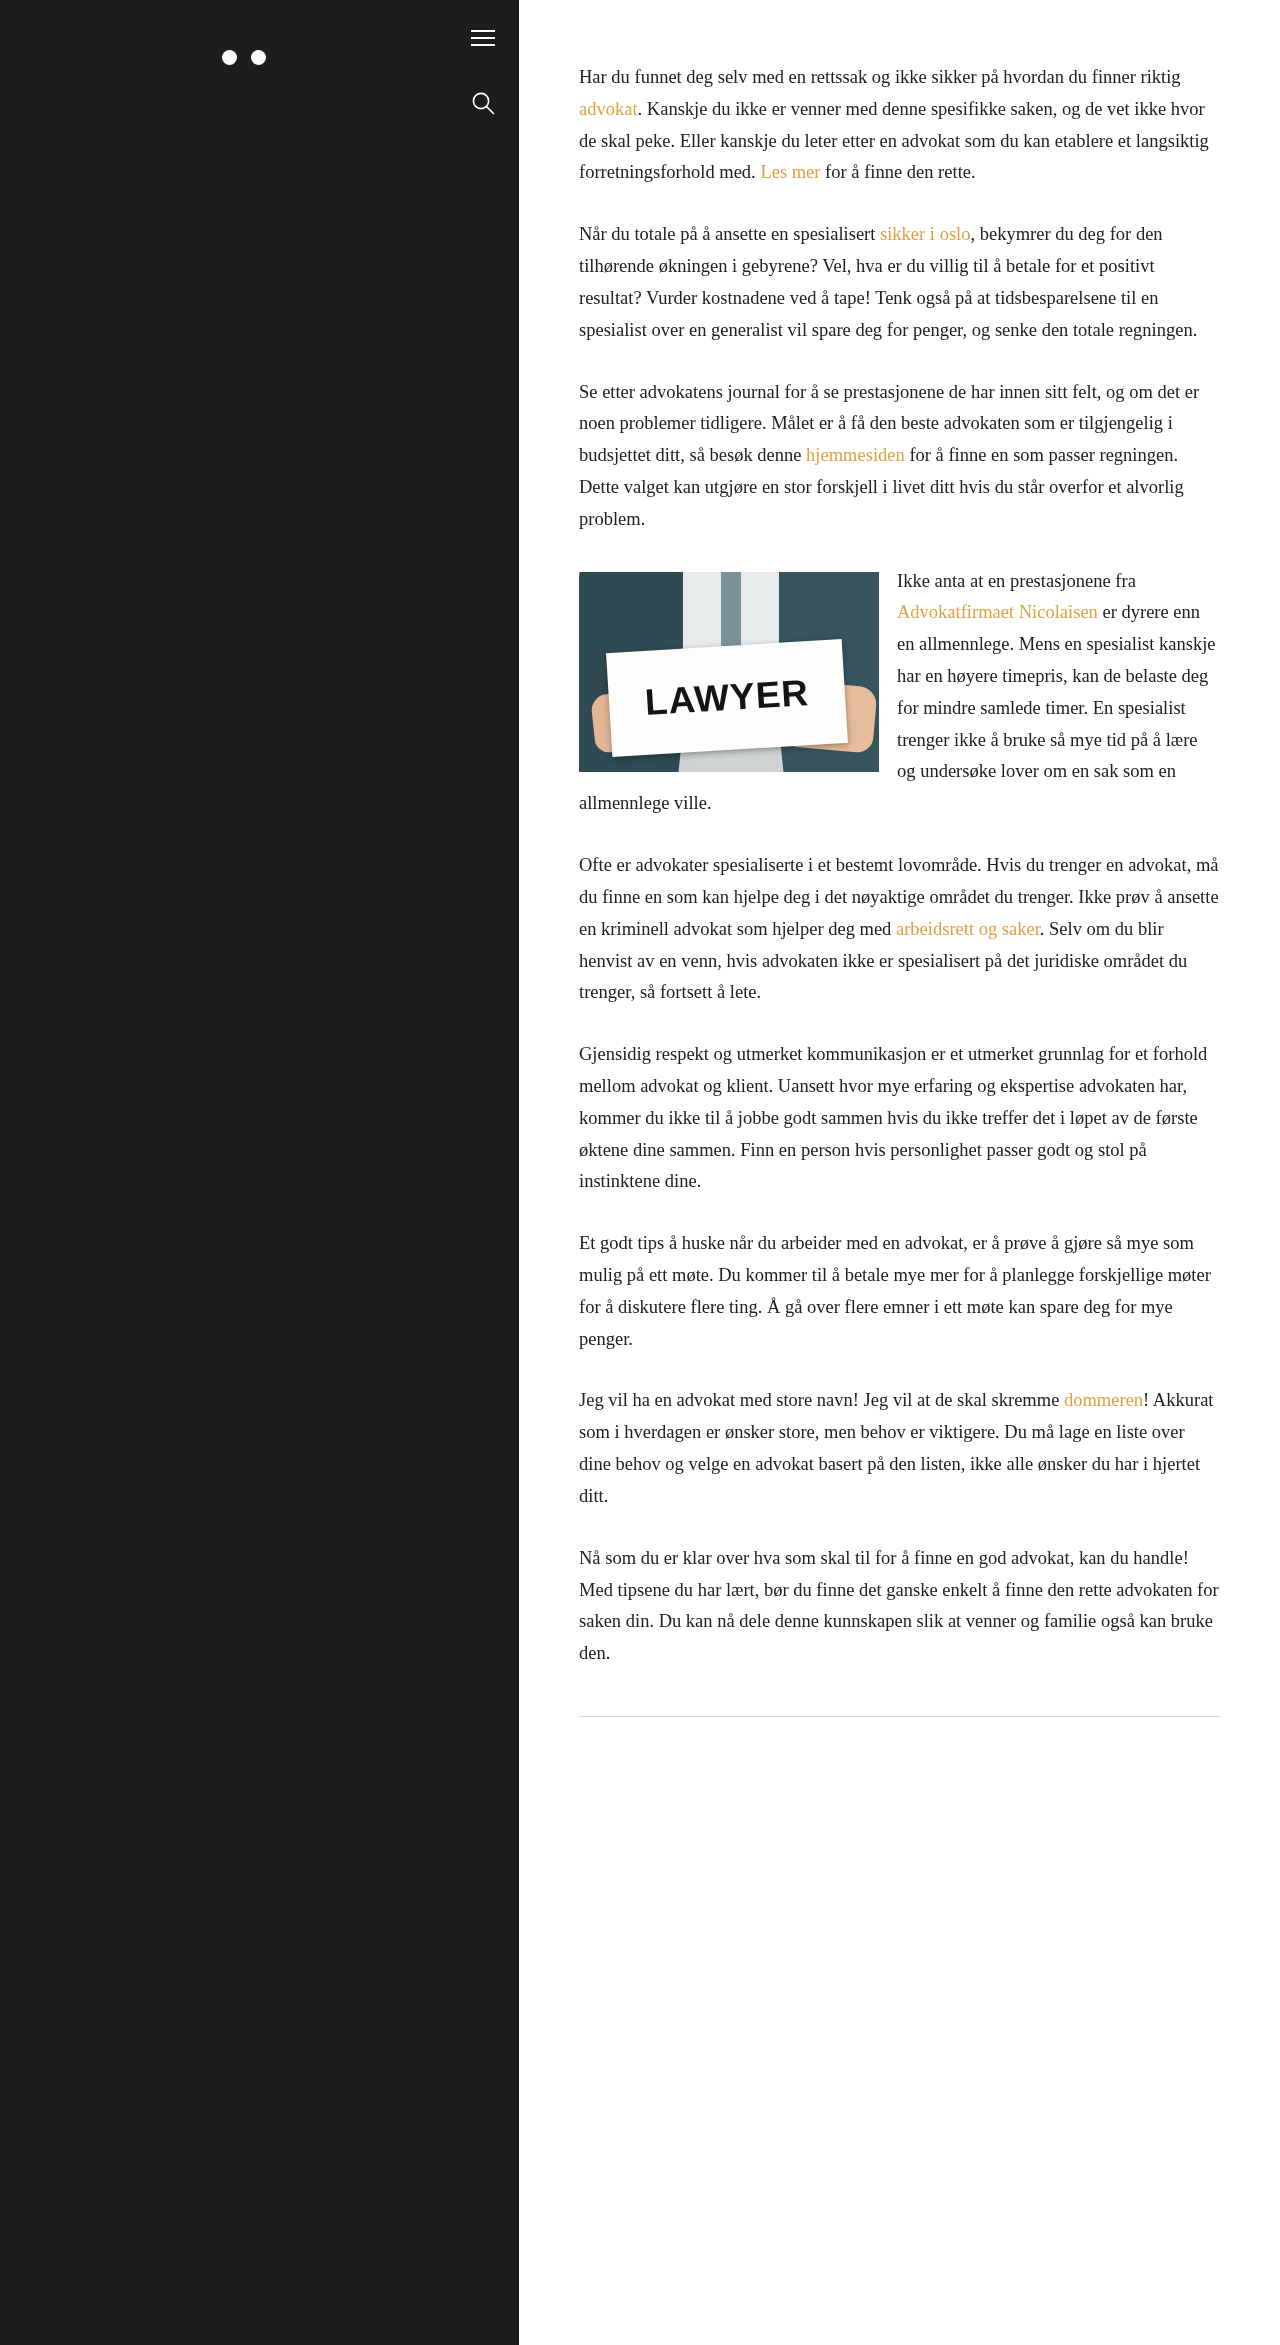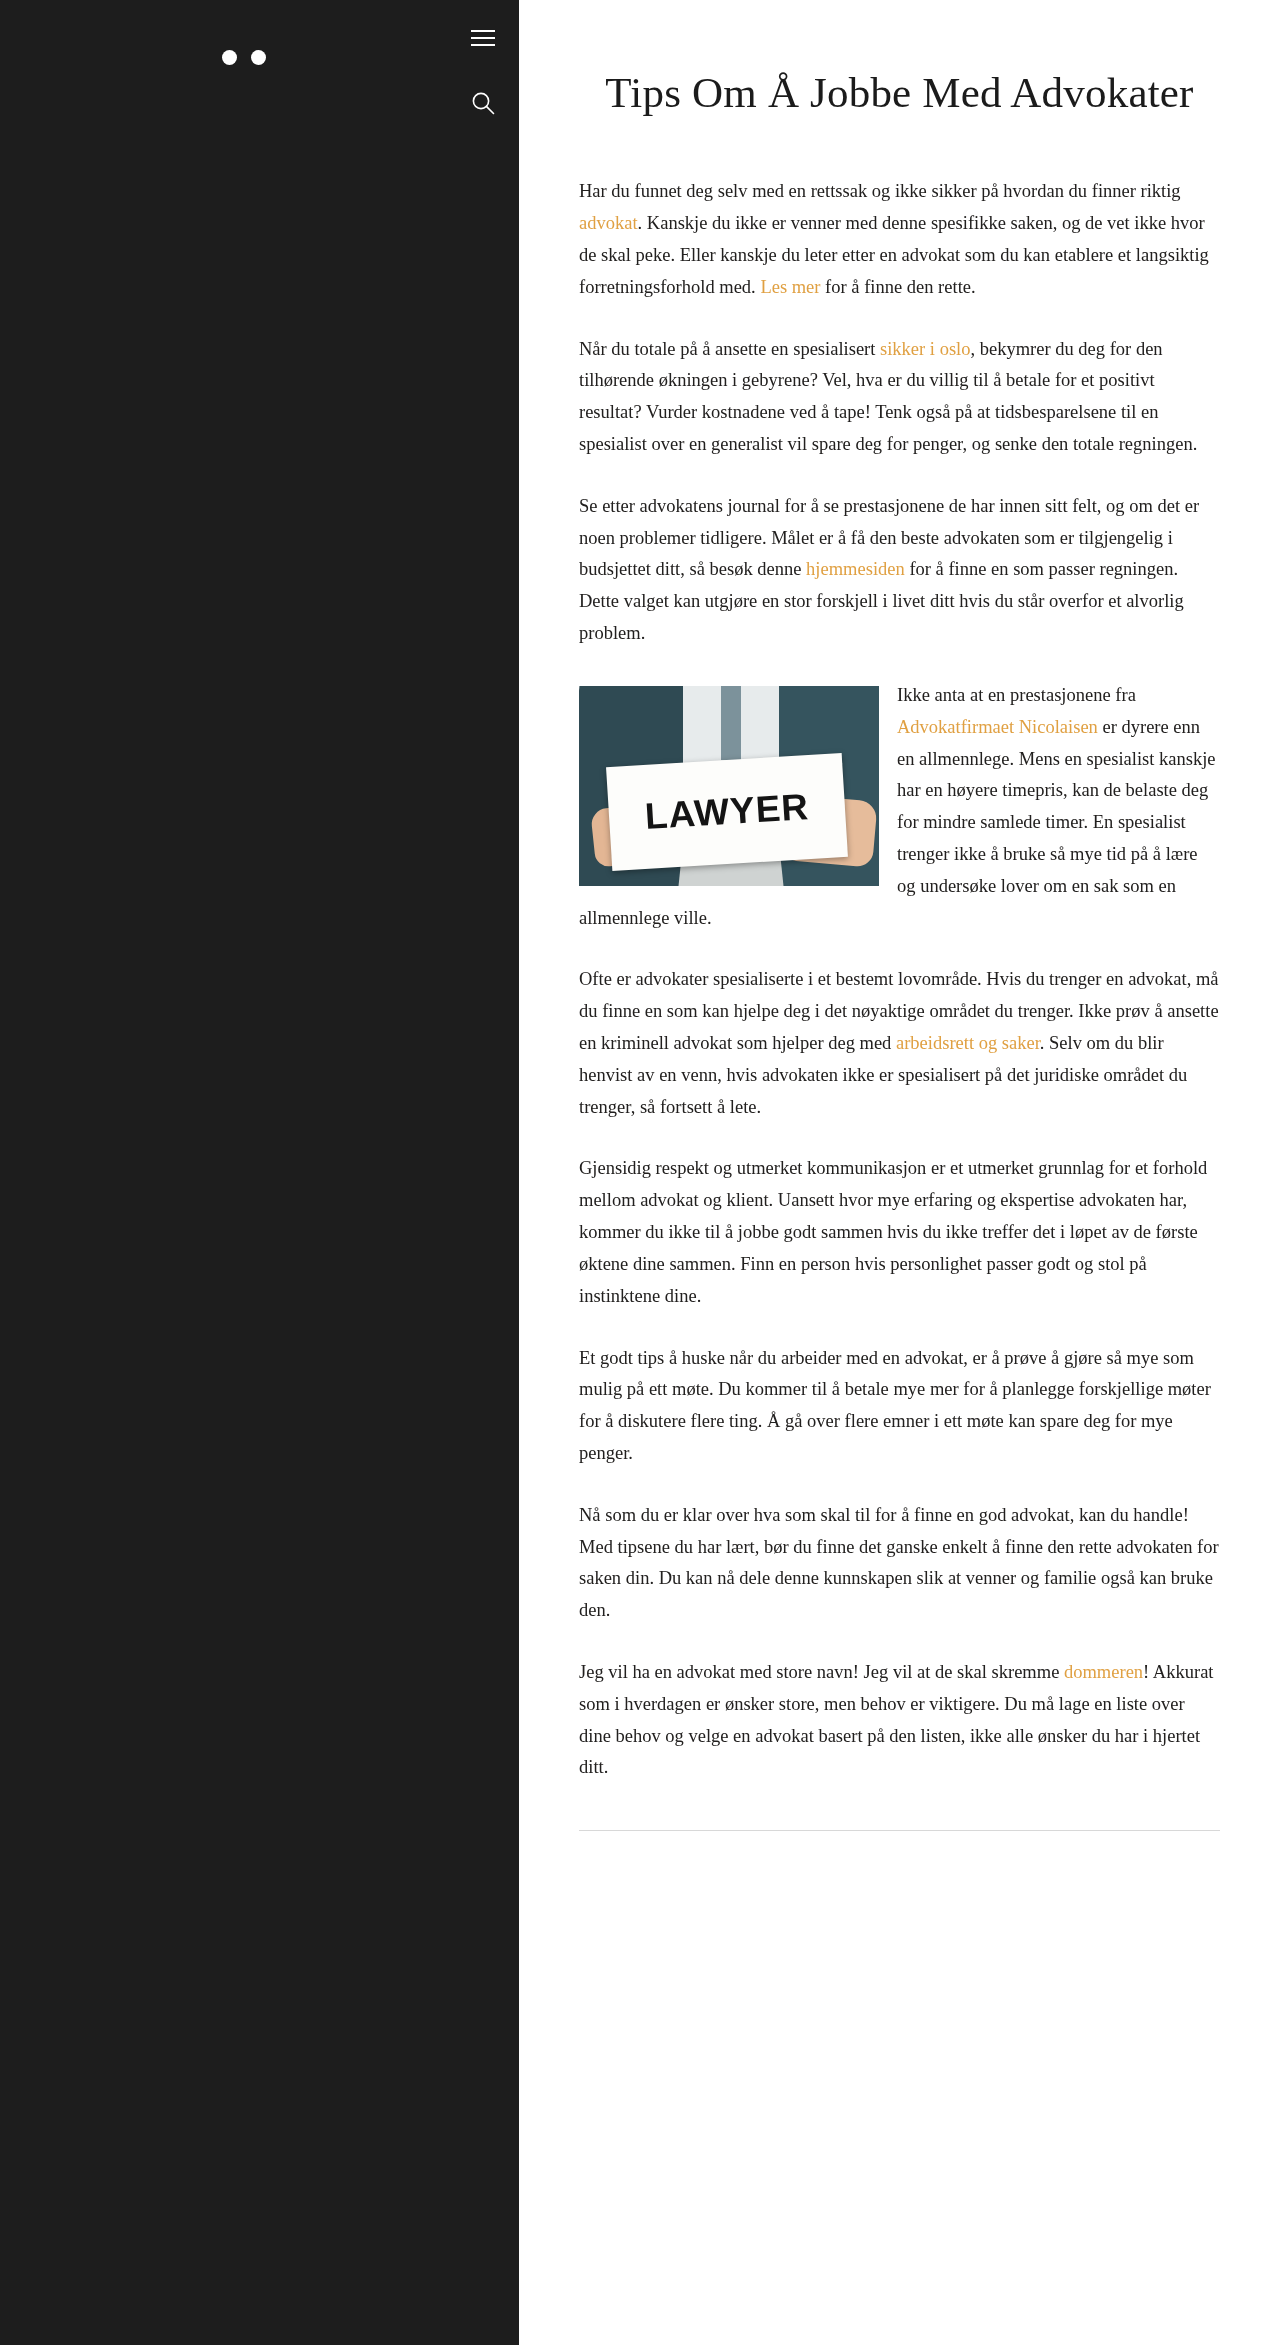--- a/index.html
+++ b/index.html
@@ -212,21 +212,20 @@
       <circle cx="11" cy="11" r="7.6" fill="none" stroke="#ffffff" stroke-width="1.6"></circle>
       <line x1="16.4" y1="16.4" x2="23.5" y2="23.5" stroke="#ffffff" stroke-width="1.6" stroke-linecap="round"></line>
     </svg>
   </div>
 
 </div>
 
 <div id="content">
   <div id="article">
 
-    <h1 id="page-title">Tips Om Å Jobbe Med Advokater</h1>
 
     <p class="para"><span>Har du funnet deg selv med en rettssak og ikke sikker på hvordan du finner riktig </span><a href="#">advokat</a><span>. Kanskje du ikke er venner med denne spesifikke saken, og de vet ikke hvor de skal peke. Eller kanskje du leter etter en advokat som du kan etablere et langsiktig forretningsforhold med. </span><a href="#">Les mer</a><span> for å finne den rette.</span></p>
 
     <p class="para"><span>Når du totale på å ansette en spesialisert </span><a href="#">sikker i oslo</a><span>, bekymrer du deg for den tilhørende økningen i gebyrene? Vel, hva er du villig til å betale for et positivt resultat? Vurder kostnadene ved å tape! Tenk også på at tidsbesparelsene til en spesialist over en generalist vil spare deg for penger, og senke den totale regningen.</span></p>
 
     <p class="para"><span>Se etter advokatens journal for å se prestasjonene de har innen sitt felt, og om det er noen problemer tidligere. Målet er å få den beste advokaten som er tilgjengelig i budsjettet ditt, så besøk denne </span><a href="#">hjemmesiden</a><span> for å finne en som passer regningen. Dette valget kan utgjøre en stor forskjell i livet ditt hvis du står overfor et alvorlig problem.</span></p>
 
     <p class="para clearfix"><span id="image-figure">
           <span class="bg-top"></span>
           <span class="suit-left"></span>
@@ -239,20 +238,20 @@
             <span class="card-text">LAWYER</span>
           </span>
         </span><span>Ikke anta at en prestasjonene fra </span><a href="#">Advokatfirmaet Nicolaisen</a><span> er dyrere enn en allmennlege. Mens en spesialist kanskje har en høyere timepris, kan de belaste deg for mindre samlede timer. En spesialist trenger ikke å bruke så mye tid på å lære og undersøke lover om en sak som en allmennlege ville.</span></p>
 
     <p class="para"><span>Ofte er advokater spesialiserte i et bestemt lovområde. Hvis du trenger en advokat, må du finne en som kan hjelpe deg i det nøyaktige området du trenger. Ikke prøv å ansette en kriminell advokat som hjelper deg med </span><a href="#">arbeidsrett og saker</a><span>. Selv om du blir henvist av en venn, hvis advokaten ikke er spesialisert på det juridiske området du trenger, så fortsett å lete.</span></p>
 
     <p class="para">Gjensidig respekt og utmerket kommunikasjon er et utmerket grunnlag for et forhold mellom advokat og klient. Uansett hvor mye erfaring og ekspertise advokaten har, kommer du ikke til å jobbe godt sammen hvis du ikke treffer det i løpet av de første øktene dine sammen. Finn en person hvis personlighet passer godt og stol på instinktene dine.</p>
 
     <p class="para">Et godt tips å huske når du arbeider med en advokat, er å prøve å gjøre så mye som mulig på ett møte. Du kommer til å betale mye mer for å planlegge forskjellige møter for å diskutere flere ting. Å gå over flere emner i ett møte kan spare deg for mye penger.</p>
 
+    <p class="para"><span>Jeg vil ha en advokat med store navn! Jeg vil at de skal skremme </span><a href="#">dommeren</a><span>! Akkurat som i hverdagen er ønsker store, men behov er viktigere. Du må lage en liste over dine behov og velge en advokat basert på den listen, ikke alle ønsker du har i hjertet ditt.</span></p>
+
     <p class="para">Nå som du er klar over hva som skal til for å finne en god advokat, kan du handle! Med tipsene du har lært, bør du finne det ganske enkelt å finne den rette advokaten for saken din. Du kan nå dele denne kunnskapen slik at venner og familie også kan bruke den.</p>
 
-    <p class="para"><span>Jeg vil ha en advokat med store navn! Jeg vil at de skal skremme </span><a href="#">dommeren</a><span>! Akkurat som i hverdagen er ønsker store, men behov er viktigere. Du må lage en liste over dine behov og velge en advokat basert på den listen, ikke alle ønsker du har i hjertet ditt.</span></p>
-
     <hr class="divider">
 
   </div>
 </div>
 
 </body></html>

